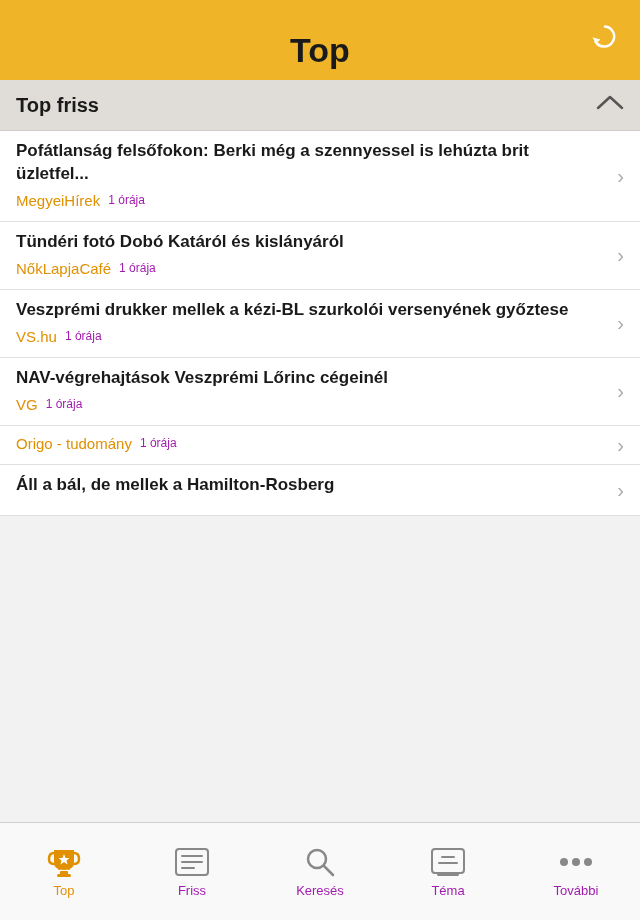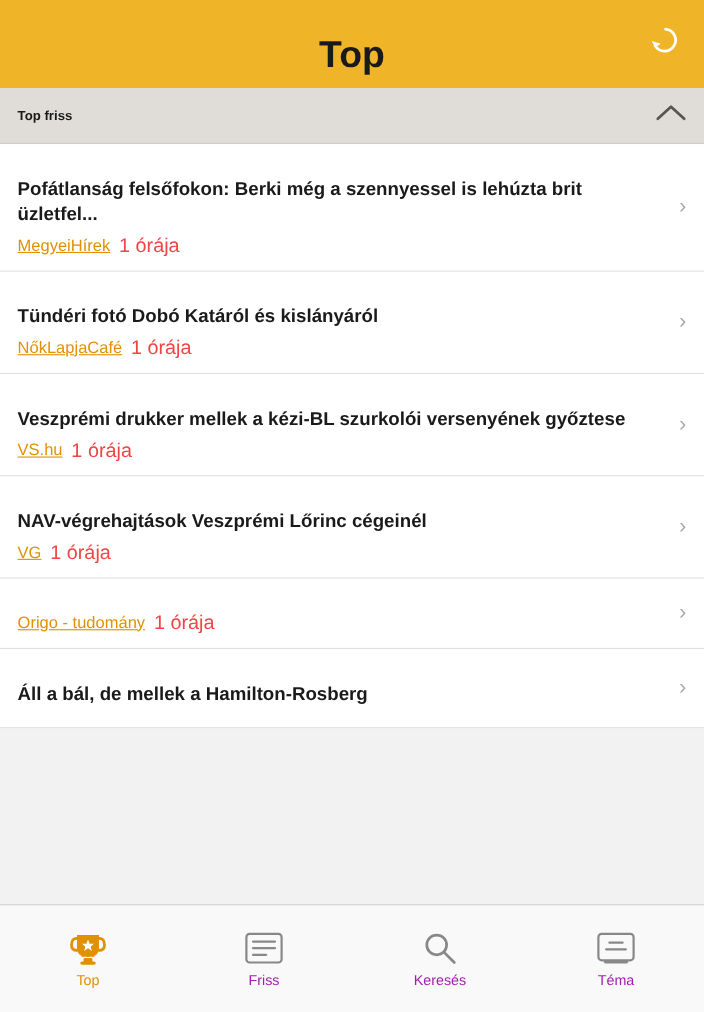--- a/index.html
+++ b/index.html
@@ -41,35 +41,35 @@
     
     .section-header {
       background: #e0ddd8;
       padding: 12px 16px;
       display: flex;
       align-items: center;
       justify-content: space-between;
       border-bottom: 1px solid #ccc;
     }
     .section-header-title {
-      font-size: 12px;
+      font-size: 20px;
       font-weight: bold;
       color: #1a1a1a;
     }
     .section-header-chevron {
       font-size: 22px;
       color: #555;
     }
 
     
     .news-list {
       background: #ffffff;
     }
     .news-item {
-      padding: 30px 50px 12px 16px;
+      padding: 9px 50px 12px 16px;
       border-bottom: 1px solid #e0e0e0;
       position: relative;
       cursor: pointer;
     }
     .news-item-chevron {
       position: absolute;
       right: 16px;
       top: 50%;
       transform: translateY(-50%);
       color: #aaa;
@@ -84,25 +84,24 @@
     }
     .news-item-meta {
       display: flex;
       align-items: center;
       gap: 8px;
     }
     .news-item-source {
       font-size: 15px;
       color: #e09000;
       font-weight: 500;
-      text-decoration: underline;
     }
     .news-item-time {
-      font-size: 18px;
-      color: #ef4444;
+      font-size: 12px;
+      color: #a21caf;
     }
 
     
     .bottom-nav {
       position: absolute;
       bottom: 0;
       left: 0;
       right: 0;
       height: 98px;
       background: #f9f9f9;
@@ -268,14 +267,24 @@
       <svg width="36" height="30" viewBox="0 0 36 30" fill="none" xmlns="http://www.w3.org/2000/svg">
         <rect x="2" y="2" width="32" height="24" rx="3" stroke="#888" stroke-width="2" fill="none"></rect>
         <rect x="7" y="26" width="22" height="3" rx="1.5" fill="#888"></rect>
         <line x1="12" y1="10" x2="24" y2="10" stroke="#888" stroke-width="2" stroke-linecap="round"></line>
         <line x1="9" y1="16" x2="27" y2="16" stroke="#888" stroke-width="2" stroke-linecap="round"></line>
       </svg>
     </div>
     <span class="nav-label">Téma</span>
   </div>
 
+  <div class="nav-item">
+    <div class="nav-icon">
+      <svg width="36" height="12" viewBox="0 0 36 12" fill="none" xmlns="http://www.w3.org/2000/svg">
+        <circle cx="6" cy="6" r="4" fill="#888"></circle>
+        <circle cx="18" cy="6" r="4" fill="#888"></circle>
+        <circle cx="30" cy="6" r="4" fill="#888"></circle>
+      </svg>
+    </div>
+    <span class="nav-label">További</span>
+  </div>
 
 </div>
 
 </body></html>

